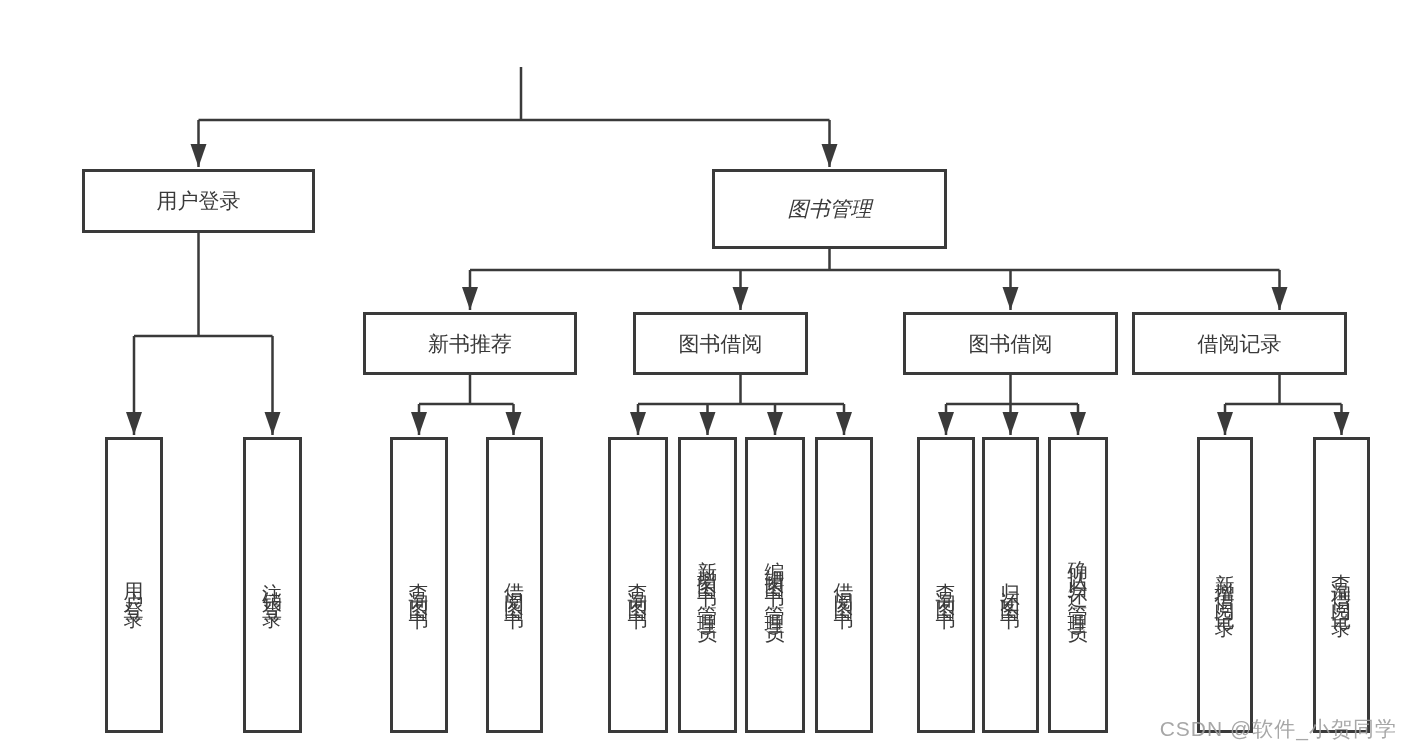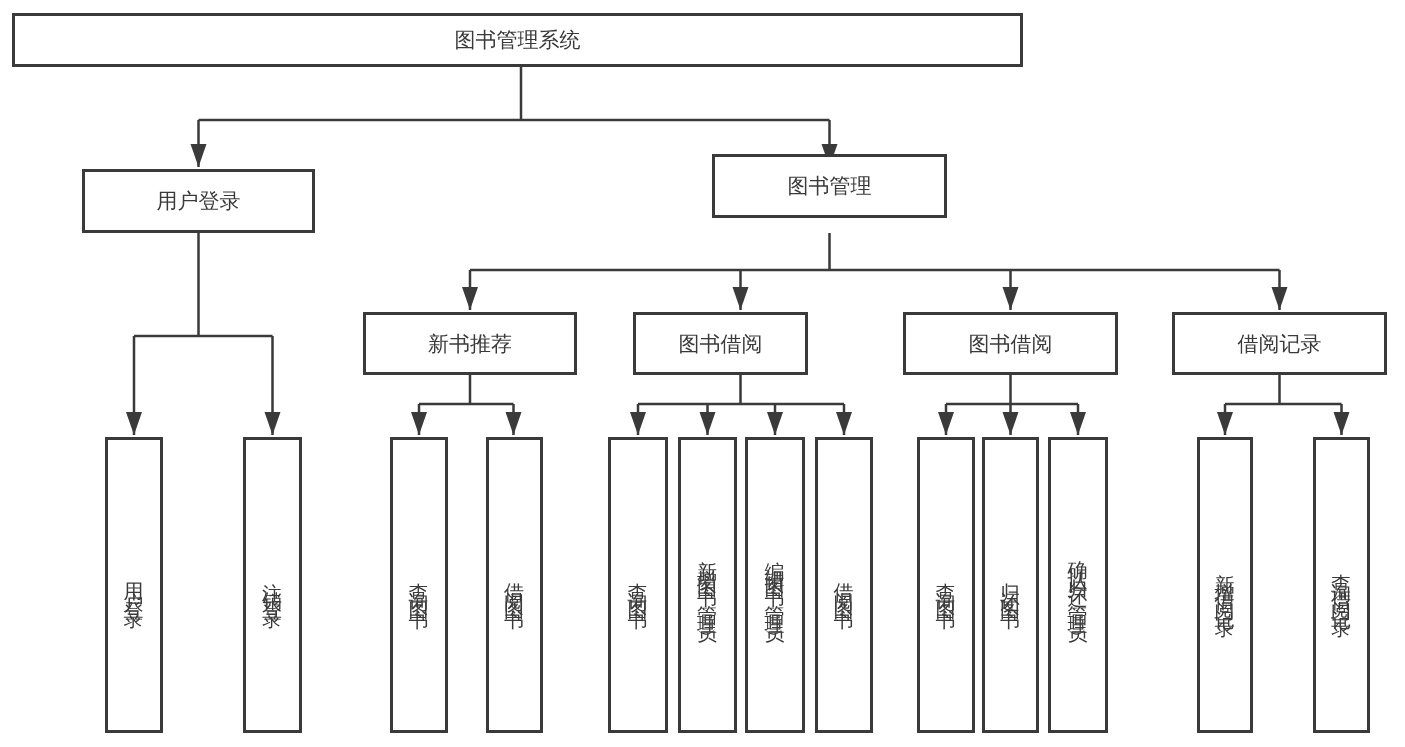--- a/index.html
+++ b/index.html
@@ -21,25 +21,25 @@
     writing-mode:vertical-rl;text-orientation:mixed;
     font-size:20px;line-height:1;letter-spacing:9px;color:#3a3a3a;
   }
   .watermark{
     position:absolute;right:8px;bottom:4px;font-size:21px;color:#9e9e9e;
     letter-spacing:1px;z-index:5;opacity:.9;
   }
   
   #n-root{left:12px;top:13px;width:1011px;height:54px;}
   #n-userlogin{left:82px;top:169px;width:233px;height:64px;}
-  #n-bookmgmt{left:712px;top:154px;width:235px;height:64px;}
+  #n-bookmgmt{left:712px;top:169px;width:235px;height:80px;font-style:italic;}
   #n-newrec{left:363px;top:312px;width:214px;height:63px;font-family:Liberation Mono, monospace;}
   #n-borrow{left:633px;top:312px;width:175px;height:63px;}
   #n-current{left:903px;top:312px;width:215px;height:63px;}
-  #n-records{left:1172px;top:312px;width:215px;height:63px;}
+  #n-records{left:1132px;top:312px;width:215px;height:63px;}
   .leaf{top:437px;height:296px;}
   #l-1a{left:105px;width:58px;}
   #l-1b{left:243px;width:59px;}
   #l-2a{left:390px;width:58px;}
   #l-2b{left:486px;width:57px;}
   #l-3a{left:608px;width:60px;}
   #l-3b{left:678px;width:59px;}
   #l-3c{left:745px;width:60px;}
   #l-3d{left:815px;width:58px;}
   #l-4a{left:917px;width:58px;}
@@ -86,23 +86,20 @@
       <polygon points="767,412 783,412 775,435"></polygon>
       <polygon points="836,412 852,412 844,435"></polygon>
       <polygon points="938,412 954,412 946,435"></polygon>
       <polygon points="1002.5,412 1018.5,412 1010.5,435"></polygon>
       <polygon points="1070,412 1086,412 1078,435"></polygon>
       <polygon points="1217,412 1233,412 1225,435"></polygon>
       <polygon points="1333.5,412 1349.5,412 1341.5,435"></polygon>
     </g>
   </svg>
 
-  <div class="node" id="n-root">
-    <span>图书管理系统</span>
-  </div>
 
   <div class="node" id="n-userlogin">
     <span>用户登录</span>
   </div>
   <div class="node" id="n-bookmgmt">
     <span>图书管理</span>
   </div>
 
   <div class="node" id="n-newrec">
     <span>新书推荐</span>
@@ -154,13 +151,14 @@
     <span>确认归还（管理员）</span>
   </div>
 
   <div class="leaf" id="l-5a">
     <span>新增借阅记录</span>
   </div>
   <div class="leaf" id="l-5b">
     <span>查询借阅记录</span>
   </div>
 
+  <div class="watermark">CSDN @软件_小贺同学</div>
 </div>
 
 </body></html>

